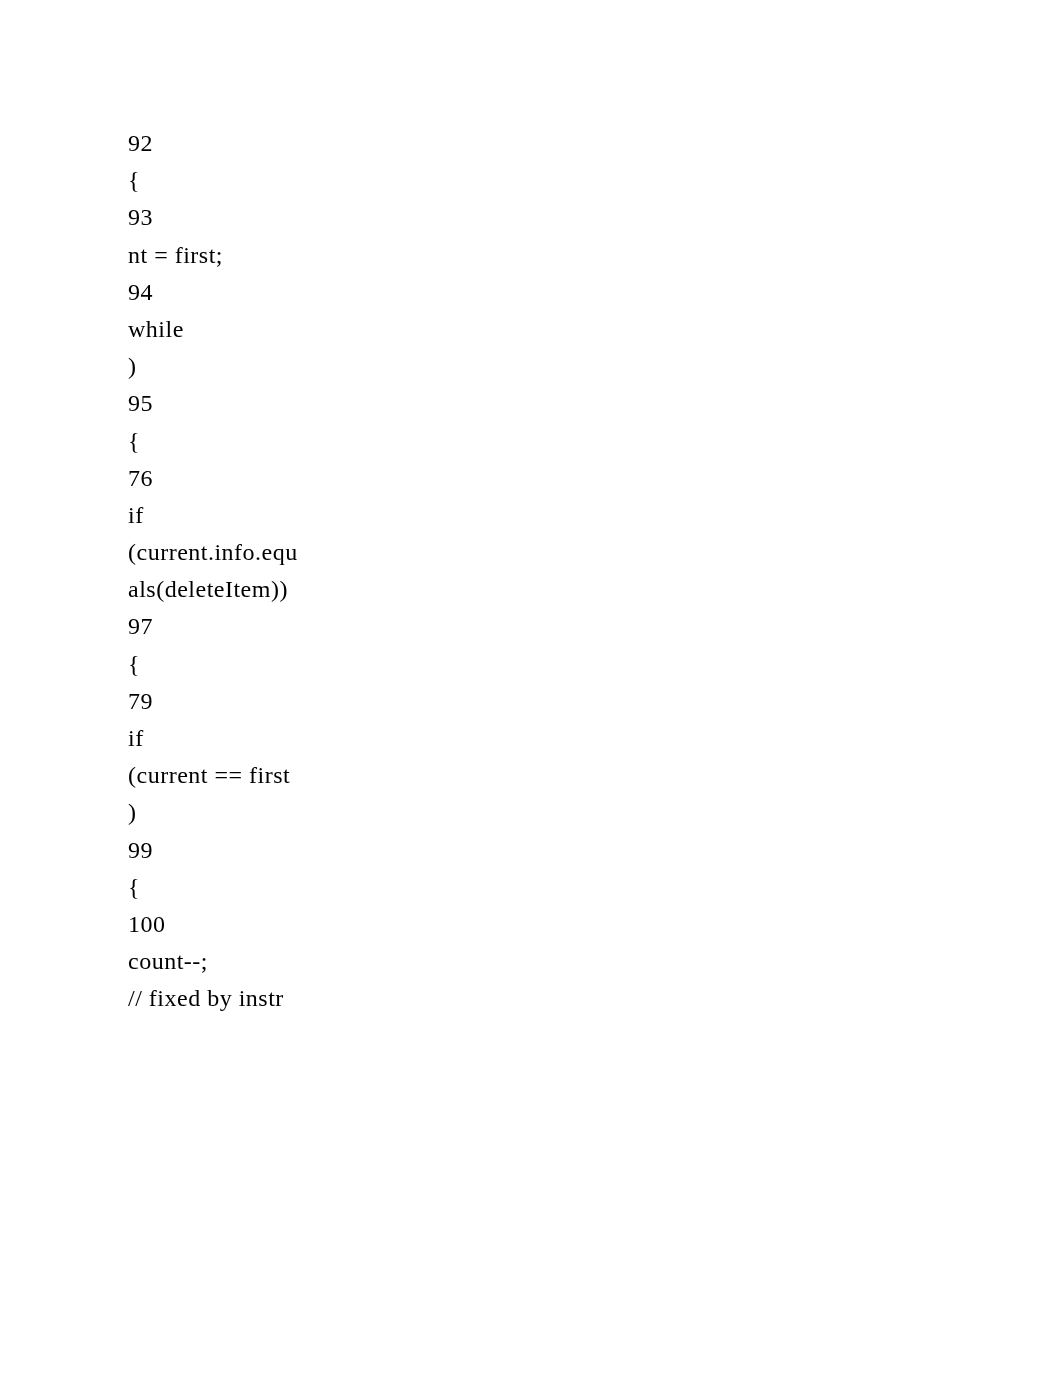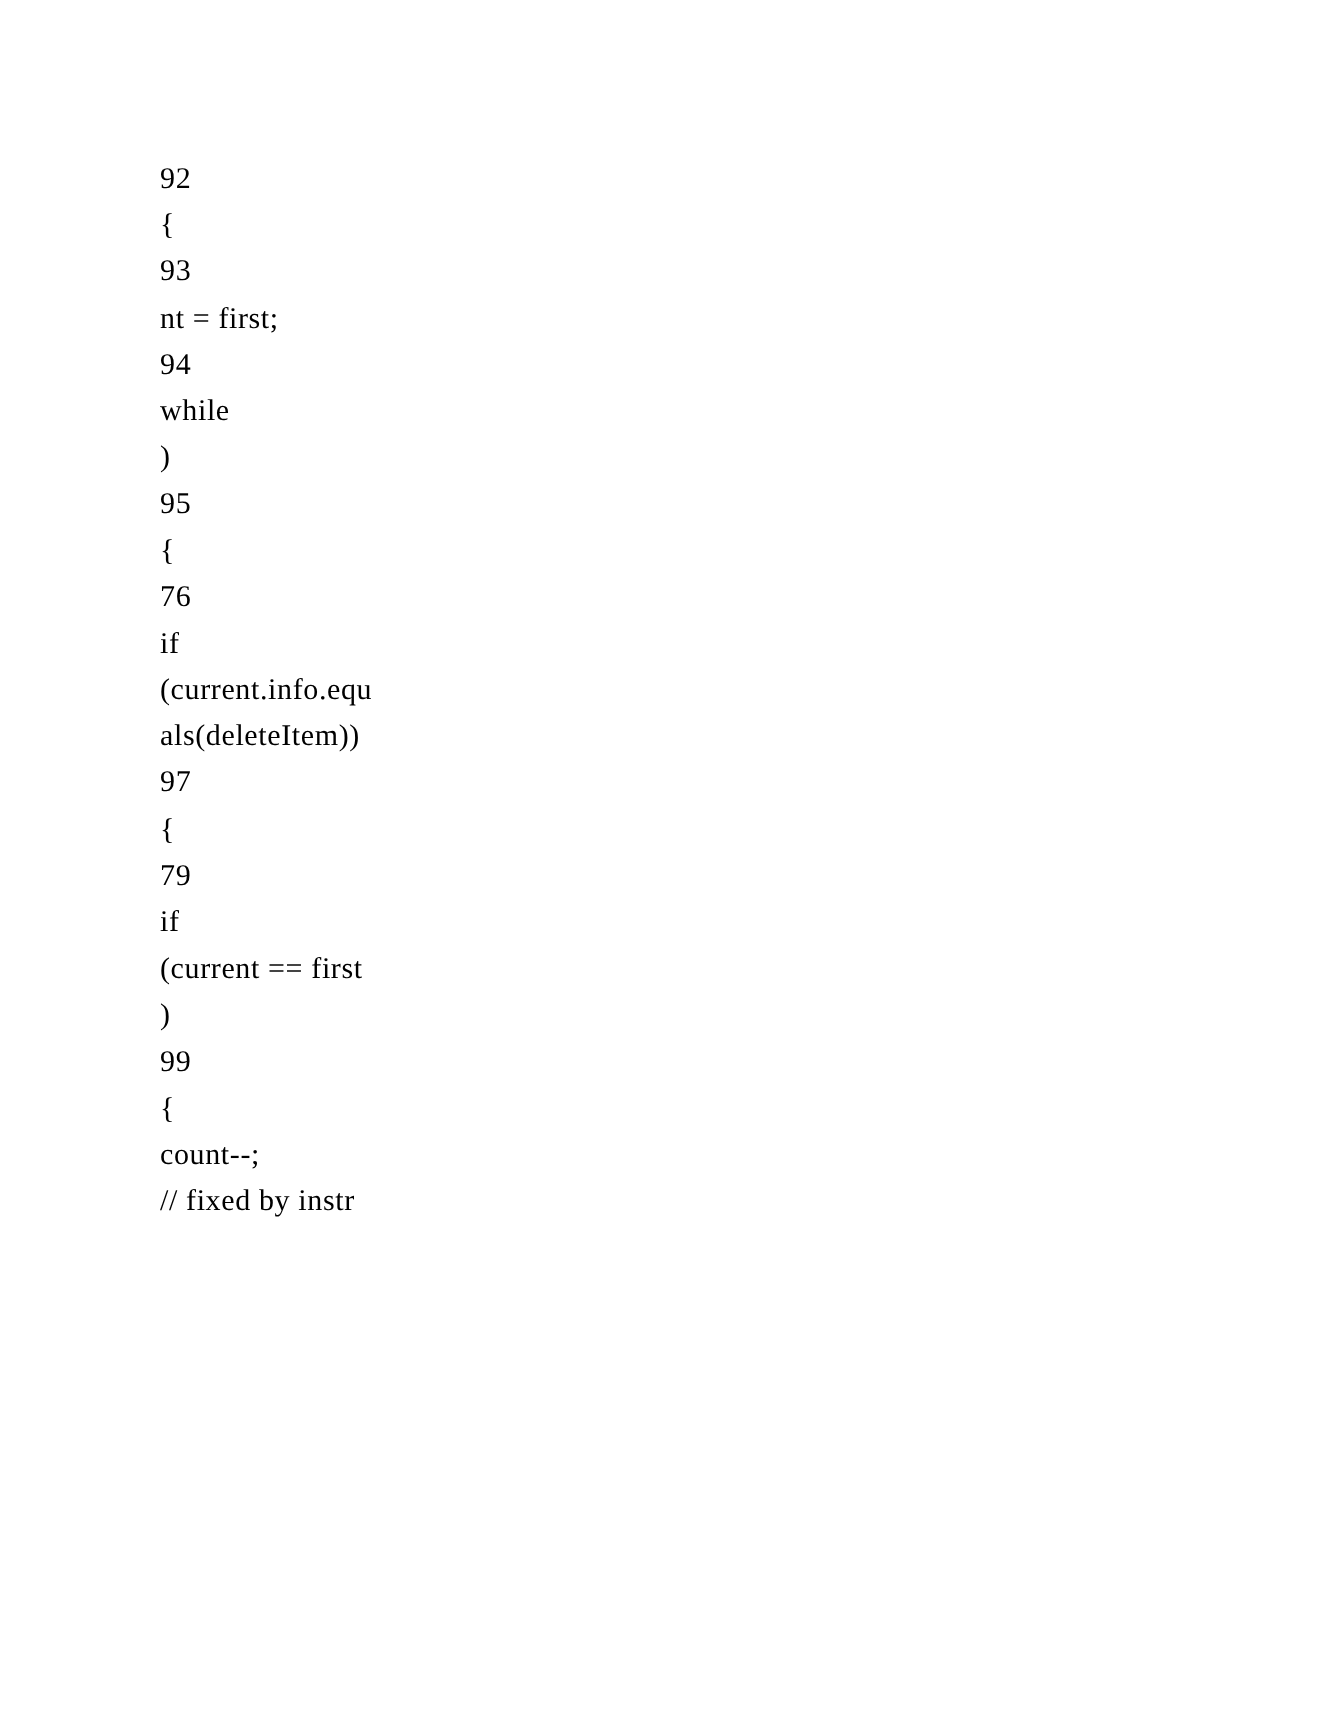--- a/index.html
+++ b/index.html
@@ -42,15 +42,16 @@
   <div class="line">(current.info.equ</div>
   <div class="line">als(deleteItem))</div>
   <div class="line">97</div>
   <div class="line">{</div>
   <div class="line">79</div>
   <div class="line">if</div>
   <div class="line">(current == first</div>
   <div class="line">)</div>
   <div class="line">99</div>
   <div class="line">{</div>
+  <div class="line">100</div>
   <div class="line">count--;</div>
   <div class="line">// fixed by instr</div>
 </div>
 
 </body></html>

